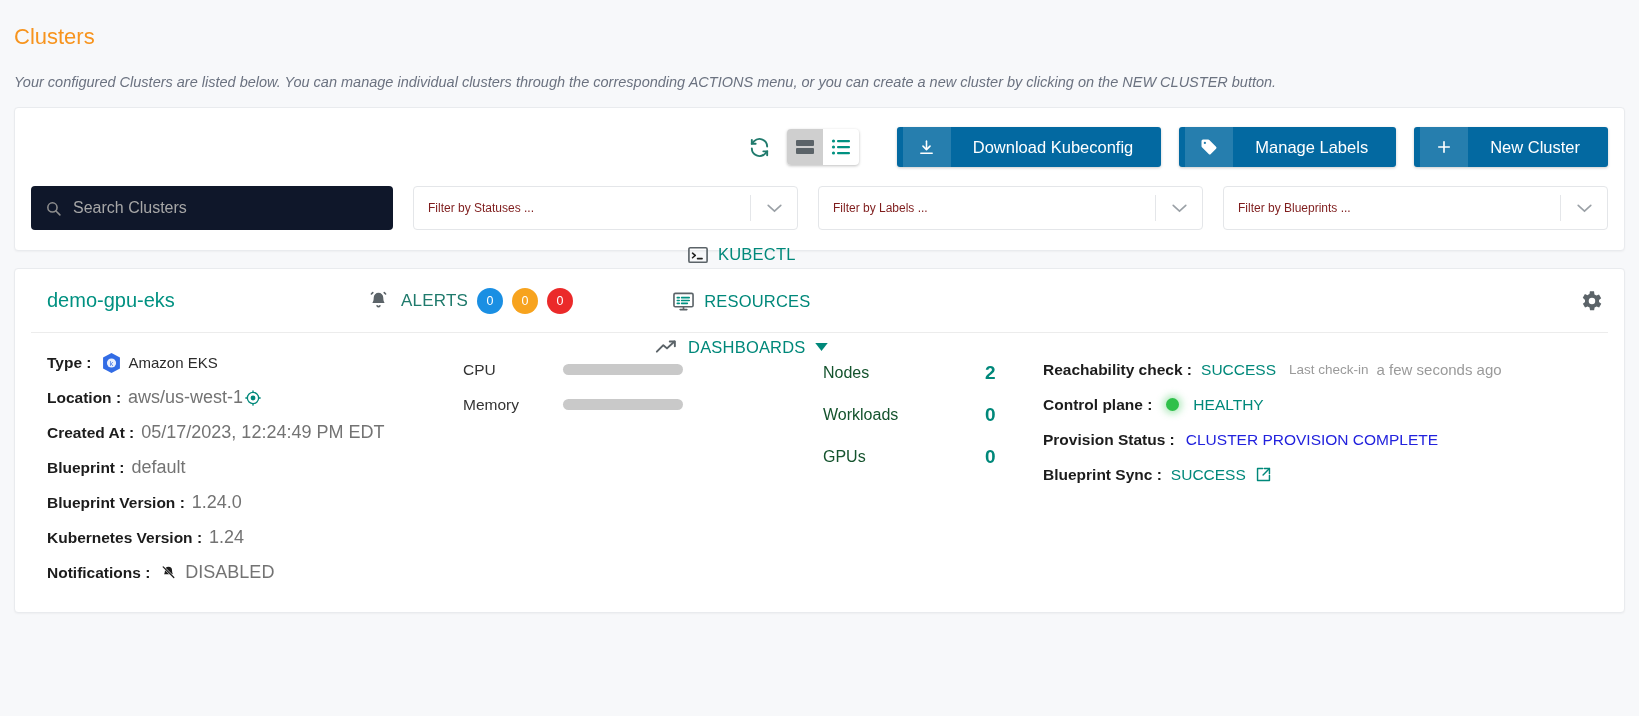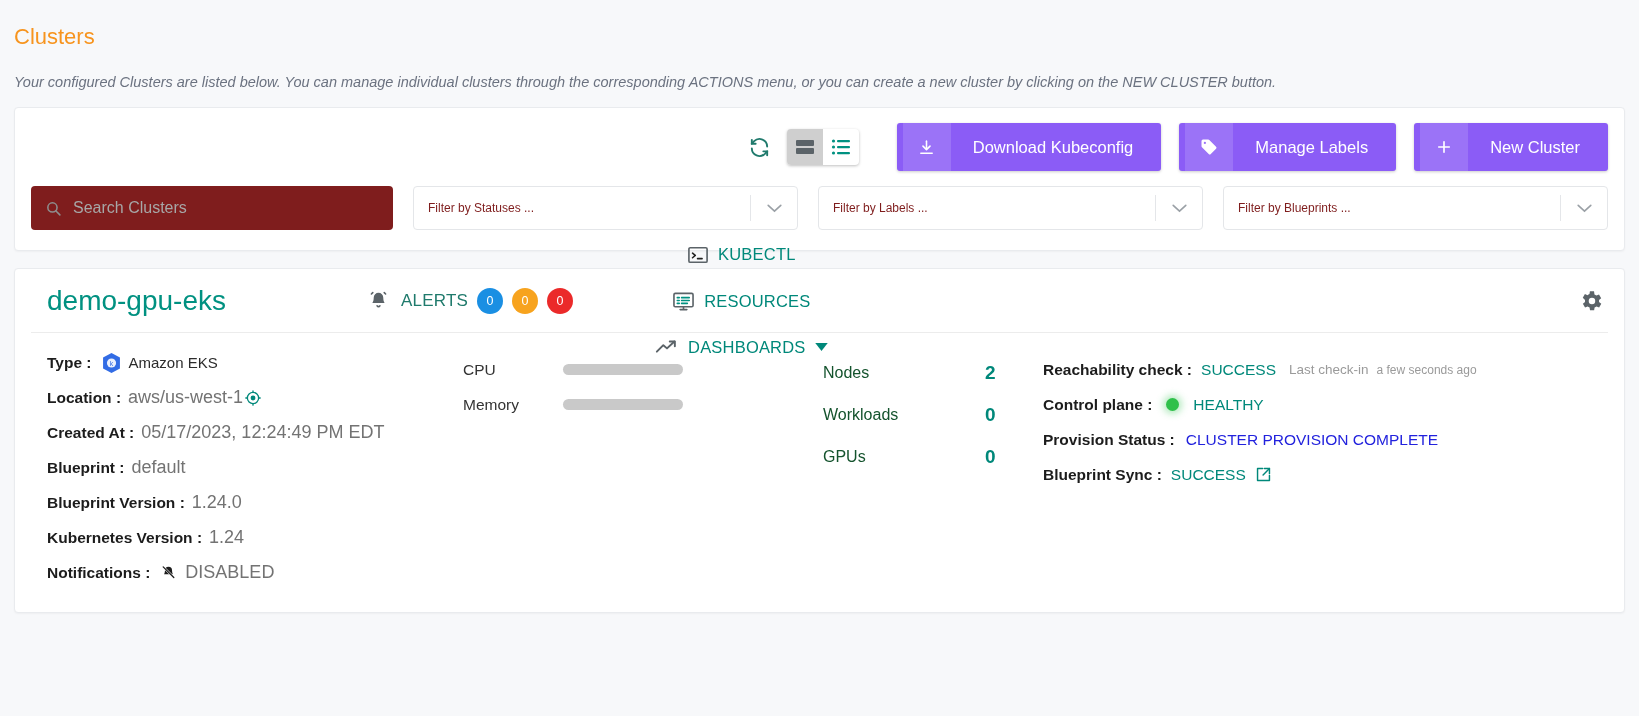--- a/index.html
+++ b/index.html
@@ -55,22 +55,22 @@
     background: #fff;
   }
   .viewtoggle > div {
     width: 36px; height: 36px;
     display: flex; align-items: center; justify-content: center;
     cursor: pointer;
   }
   .viewtoggle .vt-active { background: #cfcfcf; }
   .btn {
     display: flex; align-items: center;
-    height: 48px;
-    background: #8b5cf6;
+    height: 40px;
+    background: #0369a1;
     color: #fff;
     border: none;
     border-radius: 3px;
     cursor: pointer;
     margin-left: 18px;
     box-shadow: 0 1px 3px rgba(0,0,0,.2);
     overflow: hidden;
     font-size: 16.5px;
   }
   .btn .btn-ico {
@@ -80,21 +80,21 @@
     flex: none;
   }
   .btn .btn-lbl { padding: 0 22px; white-space: nowrap; }
 
   .filters-row {
     display: flex; align-items: center; margin-top: 14px; gap: 20px;
   }
   .search-box {
     flex: 0 0 362px;
     height: 44px;
-    background: #7f1d1d;
+    background: #0f172a;
     border-radius: 4px;
     display: flex; align-items: center;
     padding: 0 14px;
     cursor: text;
   }
   .search-box .ph { color: #a7a7a7; font-size: 16px; margin-left: 11px; }
   .select {
     flex: 1 1 0;
     height: 44px;
     background: #fff;
@@ -111,21 +111,21 @@
   }
 
   
   .cluster-card { margin-top: 17px; padding: 0 16px 22px 16px; position: relative; }
   .cluster-head {
     display: flex; align-items: center; height: 64px;
     border-bottom: 1px solid #ececec;
     position: relative;
   }
   .cluster-name {
-    color: #009181; font-size: 28px; font-weight: 400;
+    color: #009181; font-size: 20px; font-weight: 400;
     margin-left: 16px; cursor: pointer; width: 320px;
   }
   .alerts-group { display: flex; align-items: center; gap: 9px; }
   .alerts-label { color: #1f7a6c; font-size: 17px; letter-spacing: .2px; margin-left: 2px; }
   .badge {
     width: 26px; height: 26px; border-radius: 50%;
     color: #fff; font-size: 12.5px;
     display: flex; align-items: center; justify-content: center;
   }
   .b-blue { background: #1a8fe3; }
@@ -164,21 +164,21 @@
 
   .count-row { display: flex; align-items: center; height: 42px; }
   .count-name { width: 120px; color: #14532d; font-size: 16px; }
   .count-val { color: #00887a; font-size: 19px; font-weight: bold; margin-left: 42px; }
 
   .status-row { display: flex; align-items: center; height: 35px; white-space: nowrap; }
   .st-lbl { color: #1c1c1c; font-weight: bold; font-size: 15.5px; }
   .st-val { color: #00887a; font-size: 15.5px; margin-left: 9px; }
   .st-val-blue { color: #2222dd; font-size: 15.5px; margin-left: 11px; cursor: pointer; }
   .st-muted { color: #9a9a9a; font-size: 13.5px; margin-left: 13px; }
-  .st-muted2 { color: #9a9a9a; font-size: 12px; margin-left: 8px; }
+  .st-muted2 { color: #9a9a9a; font-size: 15px; margin-left: 8px; }
   .dot-green {
     width: 13px; height: 13px; border-radius: 50%; background: #2fc04a;
     margin-left: 14px; box-shadow: 0 0 7px 3px rgba(60,200,90,.38);
   }
   .ext-ico { margin-left: 9px; color: #00887a; cursor: pointer; display: inline-flex; }
   svg { display: block; }
 </style>
 </head>
 <body>
 

